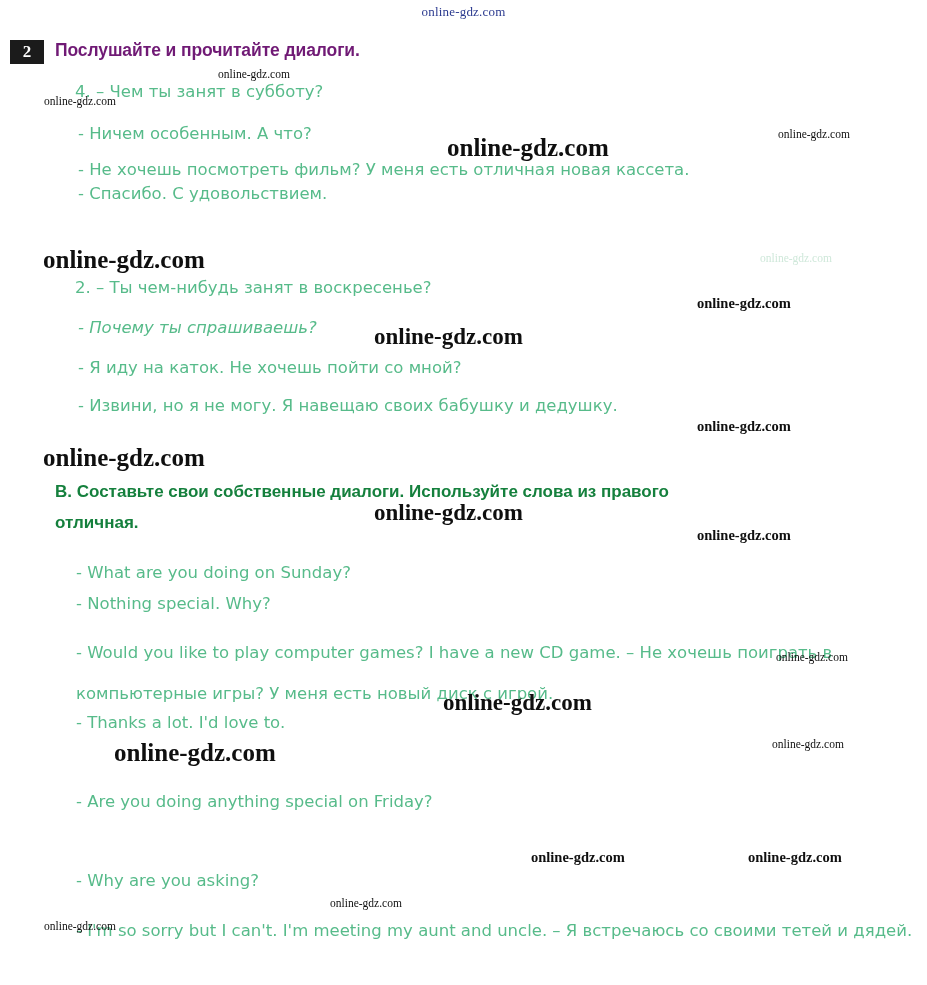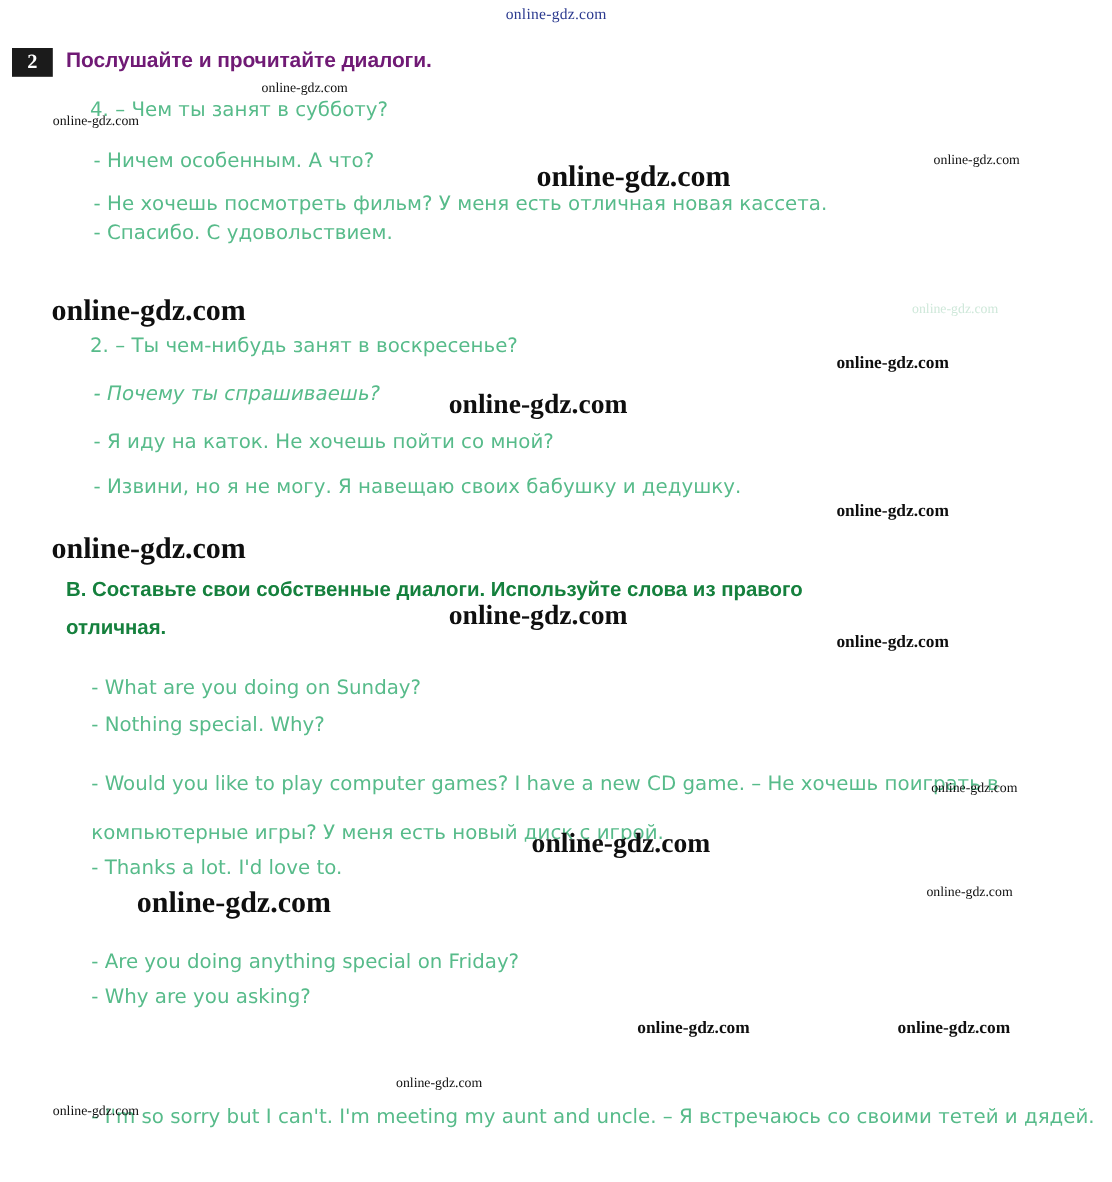--- a/index.html
+++ b/index.html
@@ -129,21 +129,21 @@
     <span>B. Составьте свои собственные диалоги. Используйте слова из правого</span>
     <span class="l2">отличная.</span>
   </div>
 
   <div class="line" style="left:76px; top:551px;margin-top:12px;">- What are you doing on Sunday?</div>
   <div class="line" style="left:76px; top:594px;">- Nothing special. Why?</div>
   <div class="wrapline" style="left:76px; top:632px;">- Would you like to play computer games? I have a new CD game. – Не хочешь поиграть в компьютерные игры? У меня есть новый диск с игрой.</div>
   <div class="line" style="left:76px; top:713px;text-align:right;">- Thanks a lot. I'd love to.</div>
 
   <div class="line" style="left:76px; top:792px;">- Are you doing anything special on Friday?</div>
-  <div class="line" style="left:76px; top:821px;text-align:right;">- Why are you asking?</div>
+  <div class="line" style="left:76px; top:871px;text-align:right;">- Why are you asking?</div>
   <div class="wrapline" style="left:76px; top:910px;">- I'm so sorry but I can't. I'm meeting my aunt and uncle. – Я встречаюсь со своими тетей и дядей.</div>
 
   <div class="wm small" style="left:218px; top:68px;">online-gdz.com</div>
   <div class="wm small" style="left:44px; top:95px;">online-gdz.com</div>
   <div class="wm small" style="left:778px; top:128px;">online-gdz.com</div>
   <div class="wm xbig" style="left:447px; top:134px;">online-gdz.com</div>
   <div class="wm xbig" style="left:43px; top:246px;">online-gdz.com</div>
   <div class="wm small faint" style="left:760px; top:252px;">online-gdz.com</div>
   <div class="wm mid" style="left:697px; top:295px;">online-gdz.com</div>
   <div class="wm big" style="left:374px; top:324px;">online-gdz.com</div>

